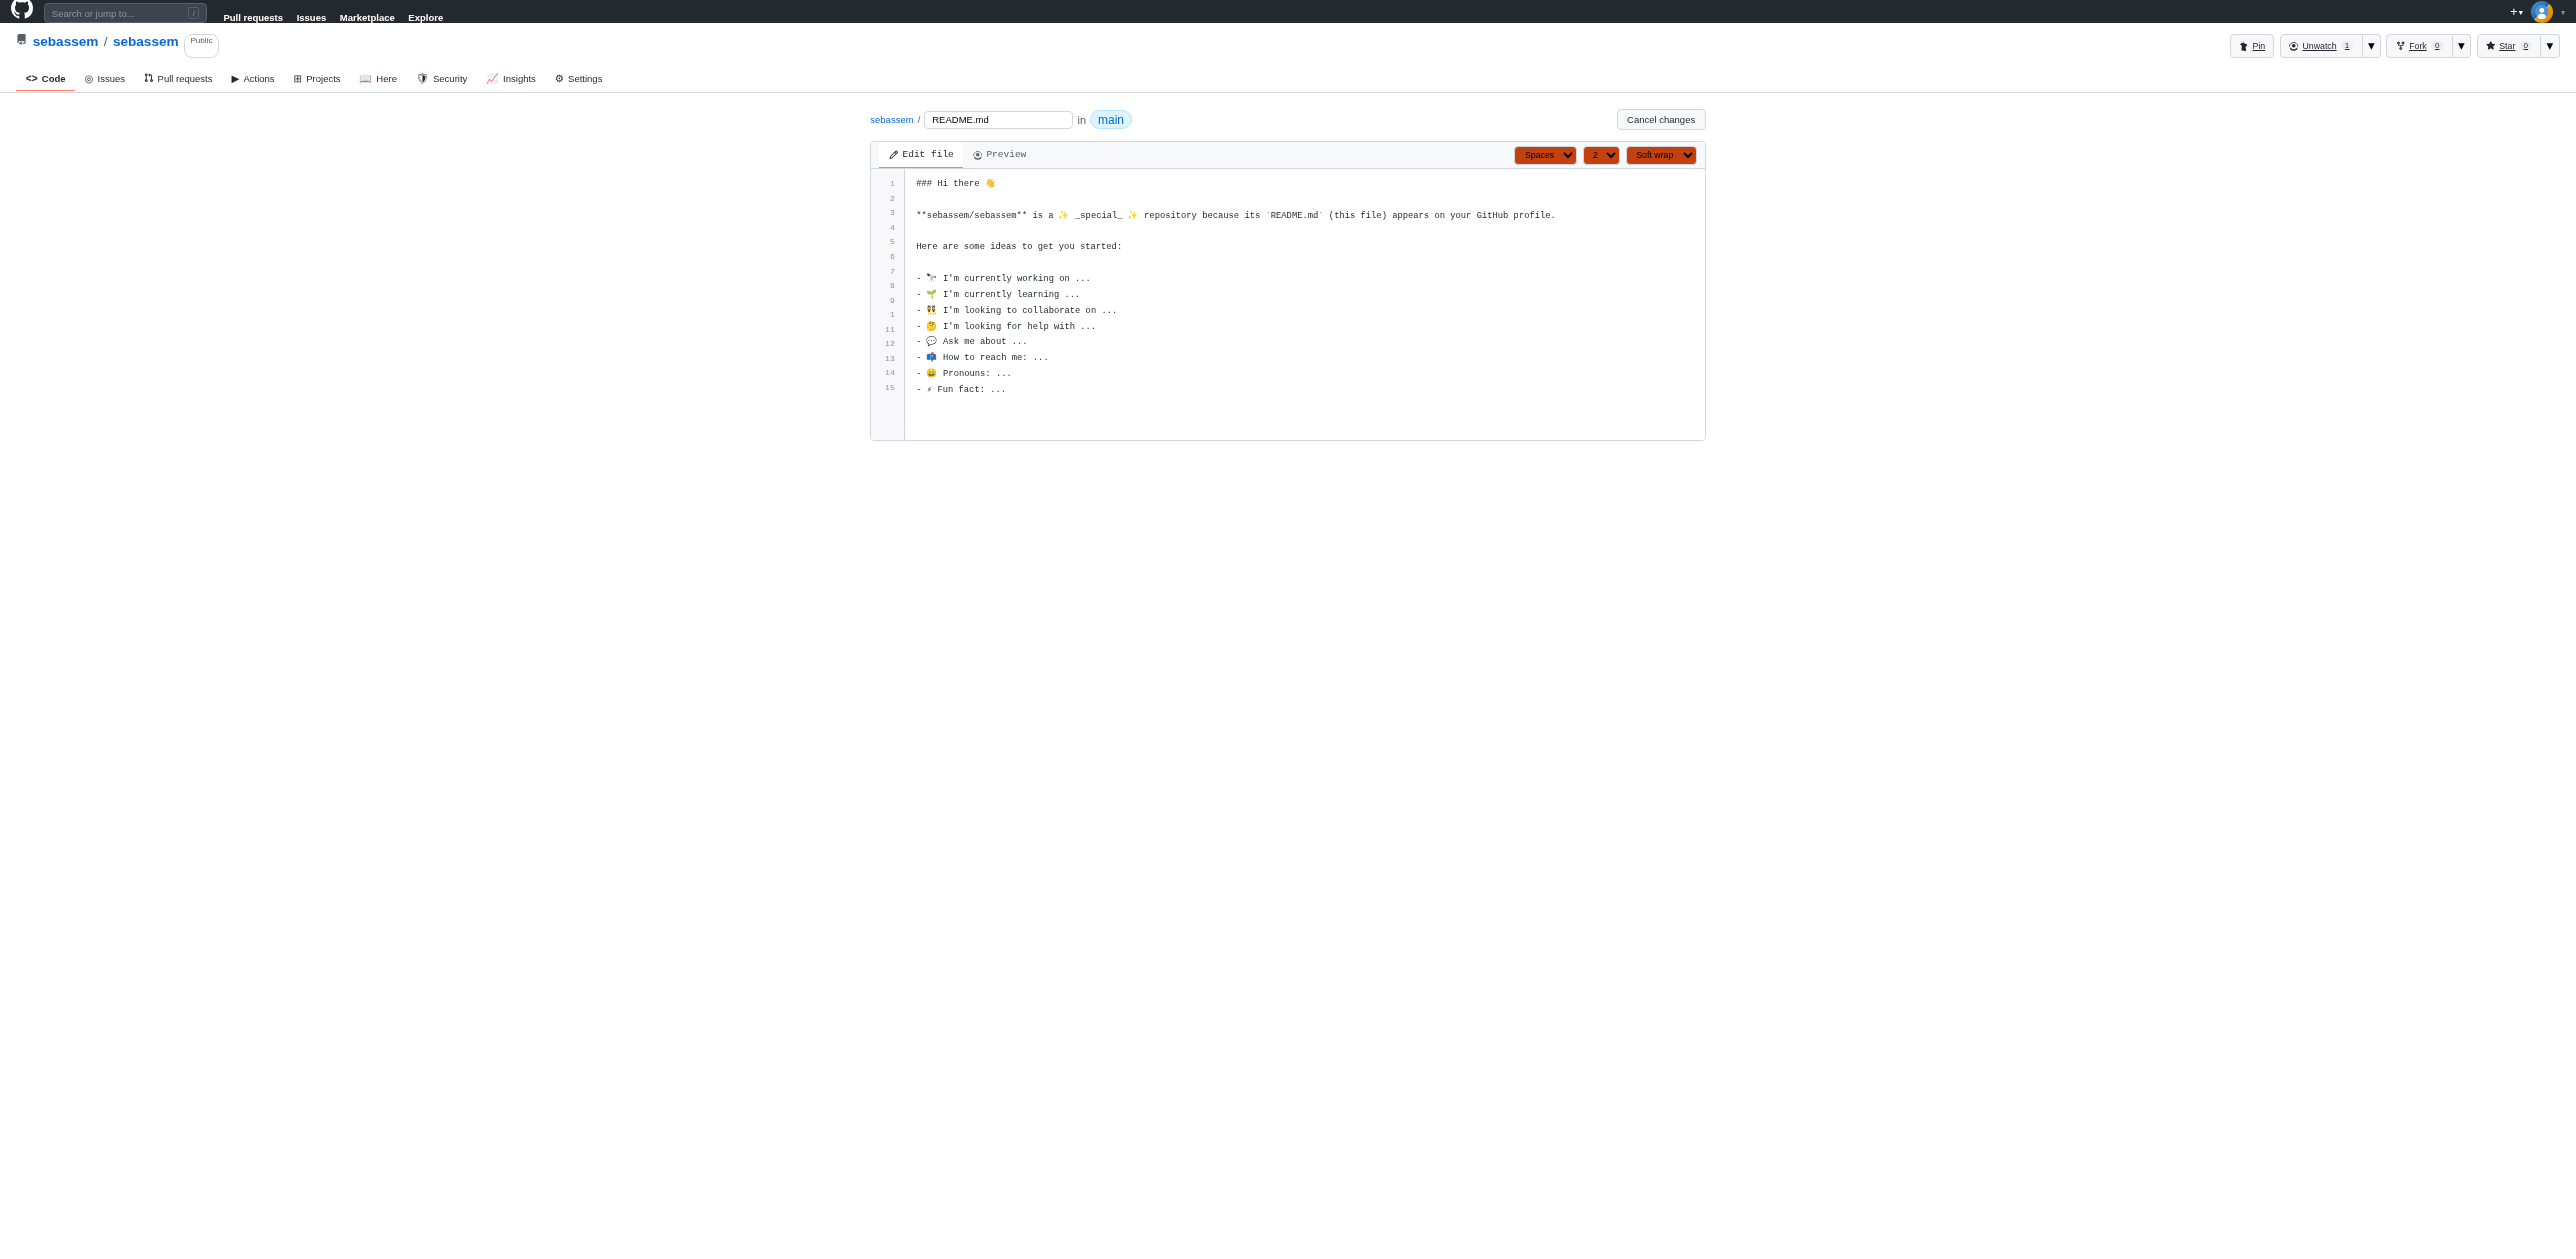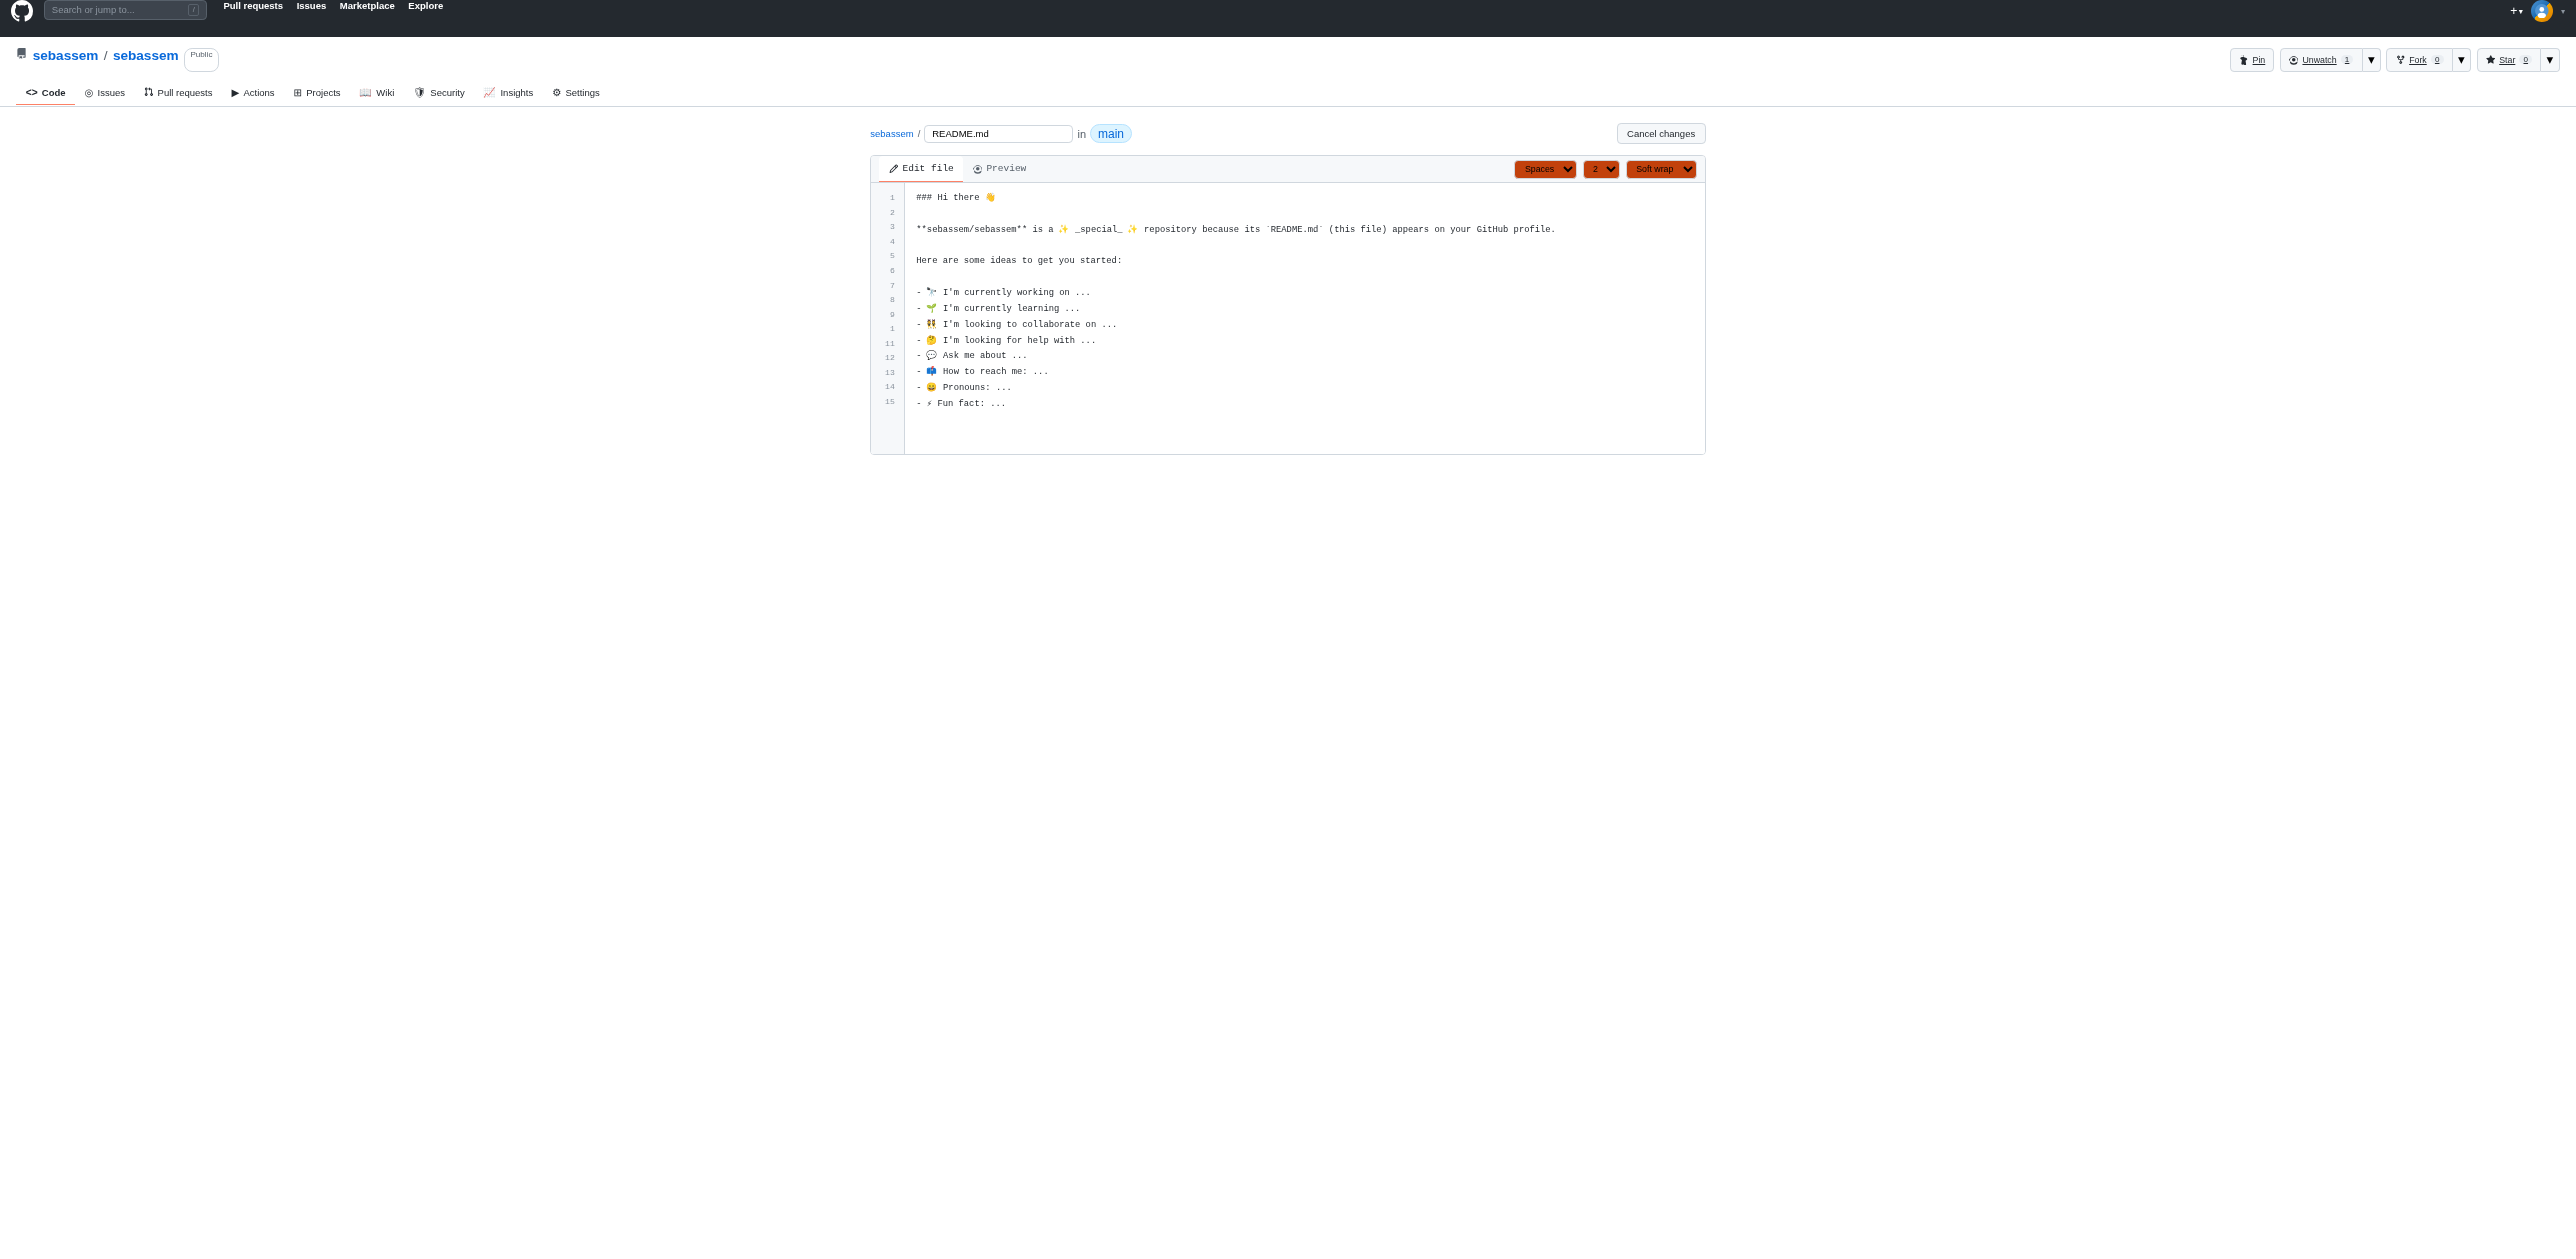--- a/index.html
+++ b/index.html
@@ -2,23 +2,23 @@
 <html style="font-size:11px"><head>
   <meta charset="utf-8">
   <style>
     * { box-sizing: border-box; margin: 0; padding: 0; }
     body { font-family: -apple-system, BlinkMacSystemFont, "Segoe UI", Helvetica, Arial, sans-serif; font-size: 9.5px; background: #fff; color: #24292f; }
 
     
     .topnav {
       background: #24292f;
       display: flex;
-      align-items: flex-start;
+      align-items: flex-end;
       padding: 0 11px;
-      height: 37px;
+      height: 23px;
       gap: 11px;
     }
     .topnav-logo {
       color: #fff;
       font-size: 16.3px;
       flex-shrink: 0;
     }
     .topnav-search {
       display: flex;
       align-items: center;
@@ -441,21 +441,21 @@
     </li>
     <li>
       <a href="#">
         <span class="tab-icon">⊞</span>
         <span>Projects</span>
       </a>
     </li>
     <li>
       <a href="#">
         <span class="tab-icon">📖</span>
-        <span>Wiki</span>
+        <span>Here</span>
       </a>
     </li>
     <li>
       <a href="#">
         <span class="tab-icon">🛡</span>
         <span>Security</span>
       </a>
     </li>
     <li>
       <a href="#">

